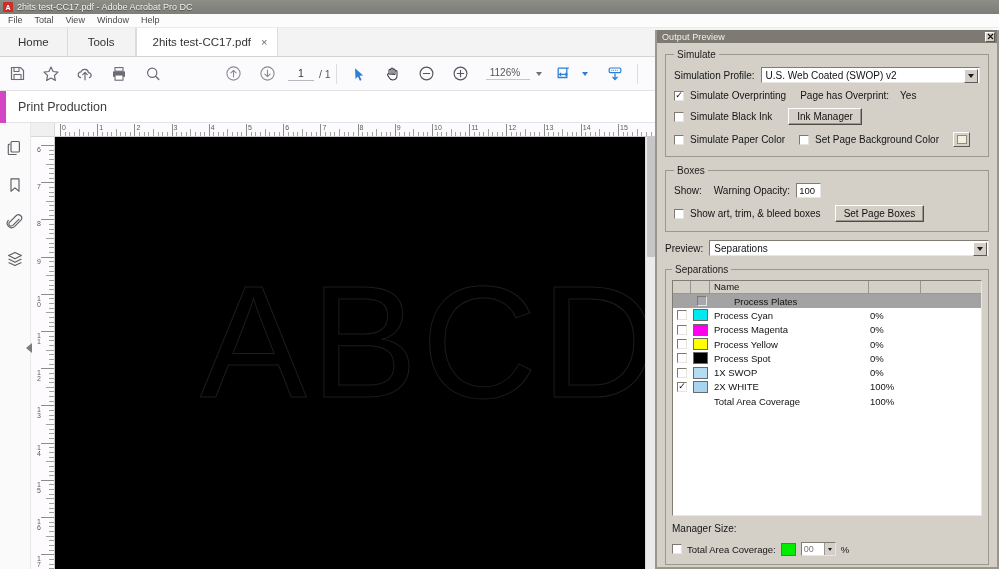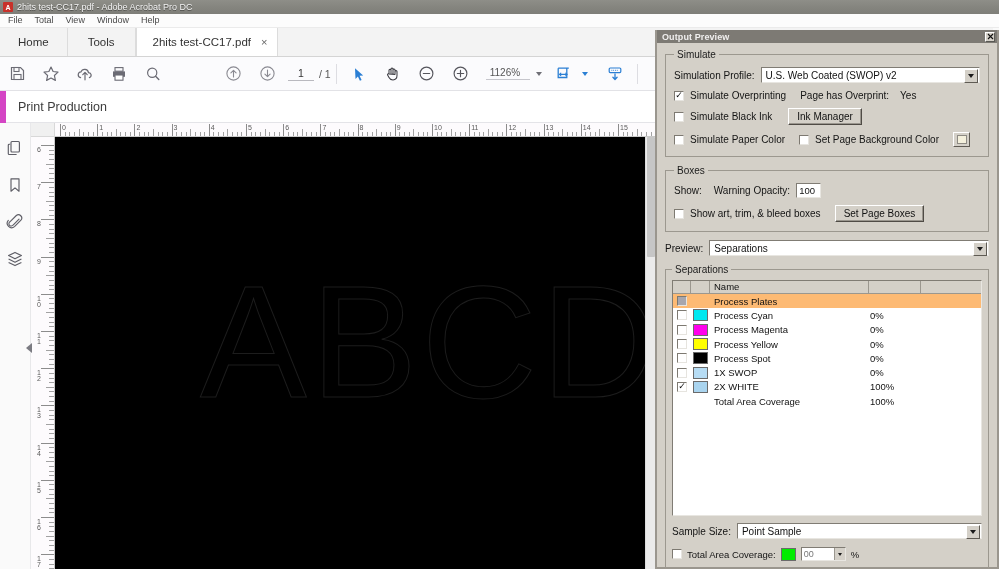--- a/index.html
+++ b/index.html
@@ -156,21 +156,21 @@
 
   
   .oppanel {
     position:absolute; left:655px; top:30px; width:344px; height:539px;
     background:#d4d0c8; border:2px solid #9a968e; border-top:none;
   }
   .op-title {
     height:13px; background:#7d7a74; display:flex; align-items:center;
     justify-content:space-between; padding:0 2px 0 5px;
   }
-  .op-title span.t { font-size:9px; color:#f0efee; font-weight:bold; letter-spacing:.1px; }
+  .op-title span.t { font-size:9px; color:#f0efee; font-weight:normal; letter-spacing:.1px; }
   .op-close {
     width:10px; height:10px; background:#d4d0c8; border:1px solid #fff;
     border-right-color:#5a5a55; border-bottom-color:#5a5a55;
     display:flex; align-items:center; justify-content:center;
     font-size:8px; line-height:8px; color:#111; cursor:pointer;
   }
   .op-body { padding:6px 8px 0 8px; position:relative; height:526px; }
 
   fieldset.grp {
     border:1px solid #9c988f; border-top-color:#9c988f; margin:0 0 8px 0; padding:7px 8px 9px 8px;
@@ -234,37 +234,37 @@
     border-right:1px solid #9b978f; font-size:9.5px; color:#111; padding-left:4px; line-height:12px;
     overflow:hidden; white-space:nowrap;
   }
   .c-chk { width:18px; flex:0 0 18px; }
   .c-sw  { width:19px; flex:0 0 19px; }
   .c-nm  { flex:1 1 auto; min-width:0; }
   .c-pc  { width:52px; flex:0 0 52px; }
   .c-x   { width:60px; flex:0 0 60px; border-right:none !important; }
 
   .seprow { display:flex; align-items:center; height:14.3px; font-size:9.5px; color:#111; }
-  .seprow.sel { background:#fdba74; }
+  .seprow.sel { background:#a3a3a3;padding-left:20px; }
   .seprow .c-chk { display:flex; align-items:center; justify-content:center; }
   .seprow .c-sw  { display:flex; align-items:center; justify-content:center; }
   .seprow .c-nm  { padding-left:4px; white-space:nowrap; overflow:hidden; }
   .seprow .c-pc  { padding-left:1px; }
   .swatch { width:15px; height:12px; border:1px solid #6a6a6a; }
 
   .sampsize-row { display:flex; align-items:center; gap:6px; margin-top:7px; }
   .tac-row { display:flex; align-items:center; gap:5px; margin-top:8px; }
   .greenchip {
     width:15px; height:13px; background:#00ec00; border:1px solid #6a6a6a;
   }
   .spin {
     display:flex; align-items:stretch; border:1px solid #807c74;
     border-right-color:#e8e6e1; border-bottom-color:#e8e6e1; background:#fff; height:14px;
   }
-  .spin .sv { width:32px; font-size:9px; color:#777; line-height:12px; padding-left:2px; }
+  .spin .sv { width:22px; font-size:9px; color:#777; line-height:12px; padding-left:2px; }
   .spin .sb { width:11px; background:#d4d0c8; border-left:1px solid #9b978f;
               display:flex; align-items:center; justify-content:center; }
   .spin .sb i { width:0;height:0;border-left:2.5px solid transparent;border-right:2.5px solid transparent;border-top:3.5px solid #1a1a1a; }
 
   
   .rightsliver { position:absolute; left:991px; top:28px; width:8px; height:541px; background:#f3f3f3; }
   .rightsliver2 { position:absolute; left:993px; top:28px; width:6px; height:541px; background:#fafafa; }
 </style>
 </head>
 <body>
@@ -862,27 +862,21 @@
                 <div class="c-chk"></div>
                 <div class="c-sw"></div>
                 <div class="c-nm">Total Area Coverage</div>
                 <div class="c-pc">100%</div>
                 <div class="c-x"></div>
               </div>
             </div>
         </div>
 
         <div class="sampsize-row">
-          <span class="lbl">Sample Size:</span>
-          <div class="selectbox">
-            <span class="v">Point Sample</span>
-            <span class="selbtn">
-                <i></i>
-              </span>
-          </div>
+          <span class="lbl">Manager Size:</span>
         </div>
 
         <div class="tac-row">
           <span class="cbx"></span>
           <span class="lblsm">Total Area Coverage:</span>
           <span class="greenchip"></span>
           <span class="spin">
             <span class="sv">00</span>
             <span class="sb">
                 <i></i>

